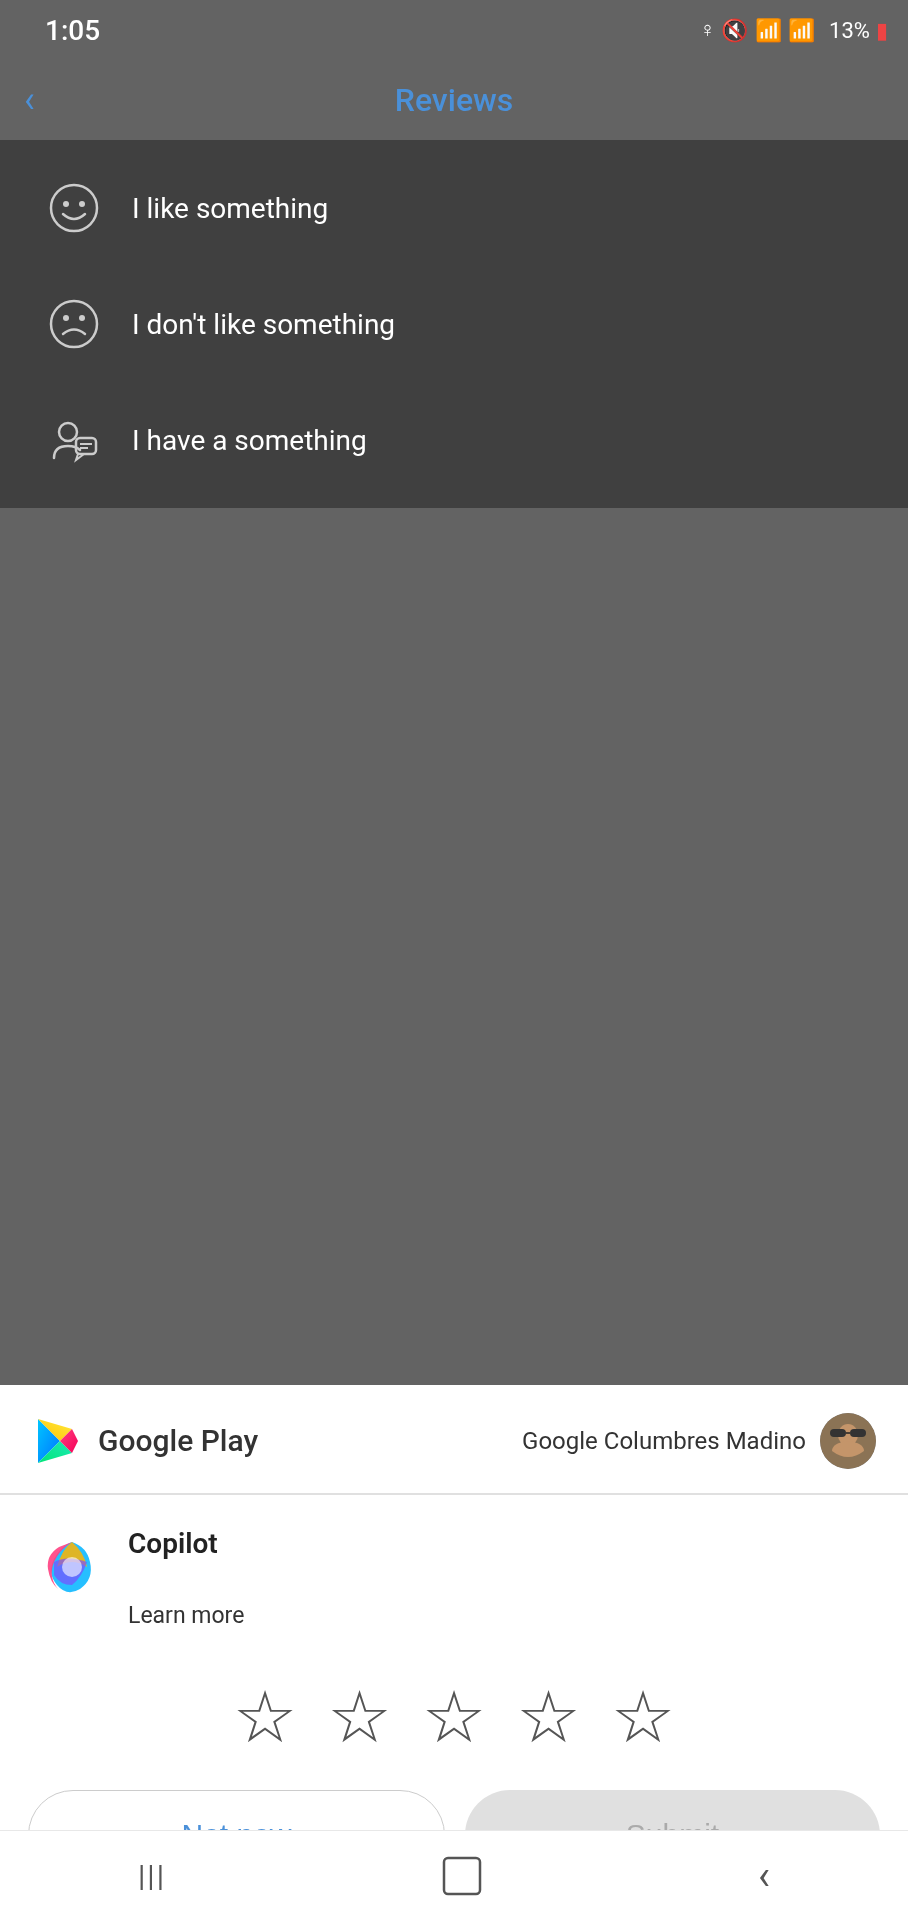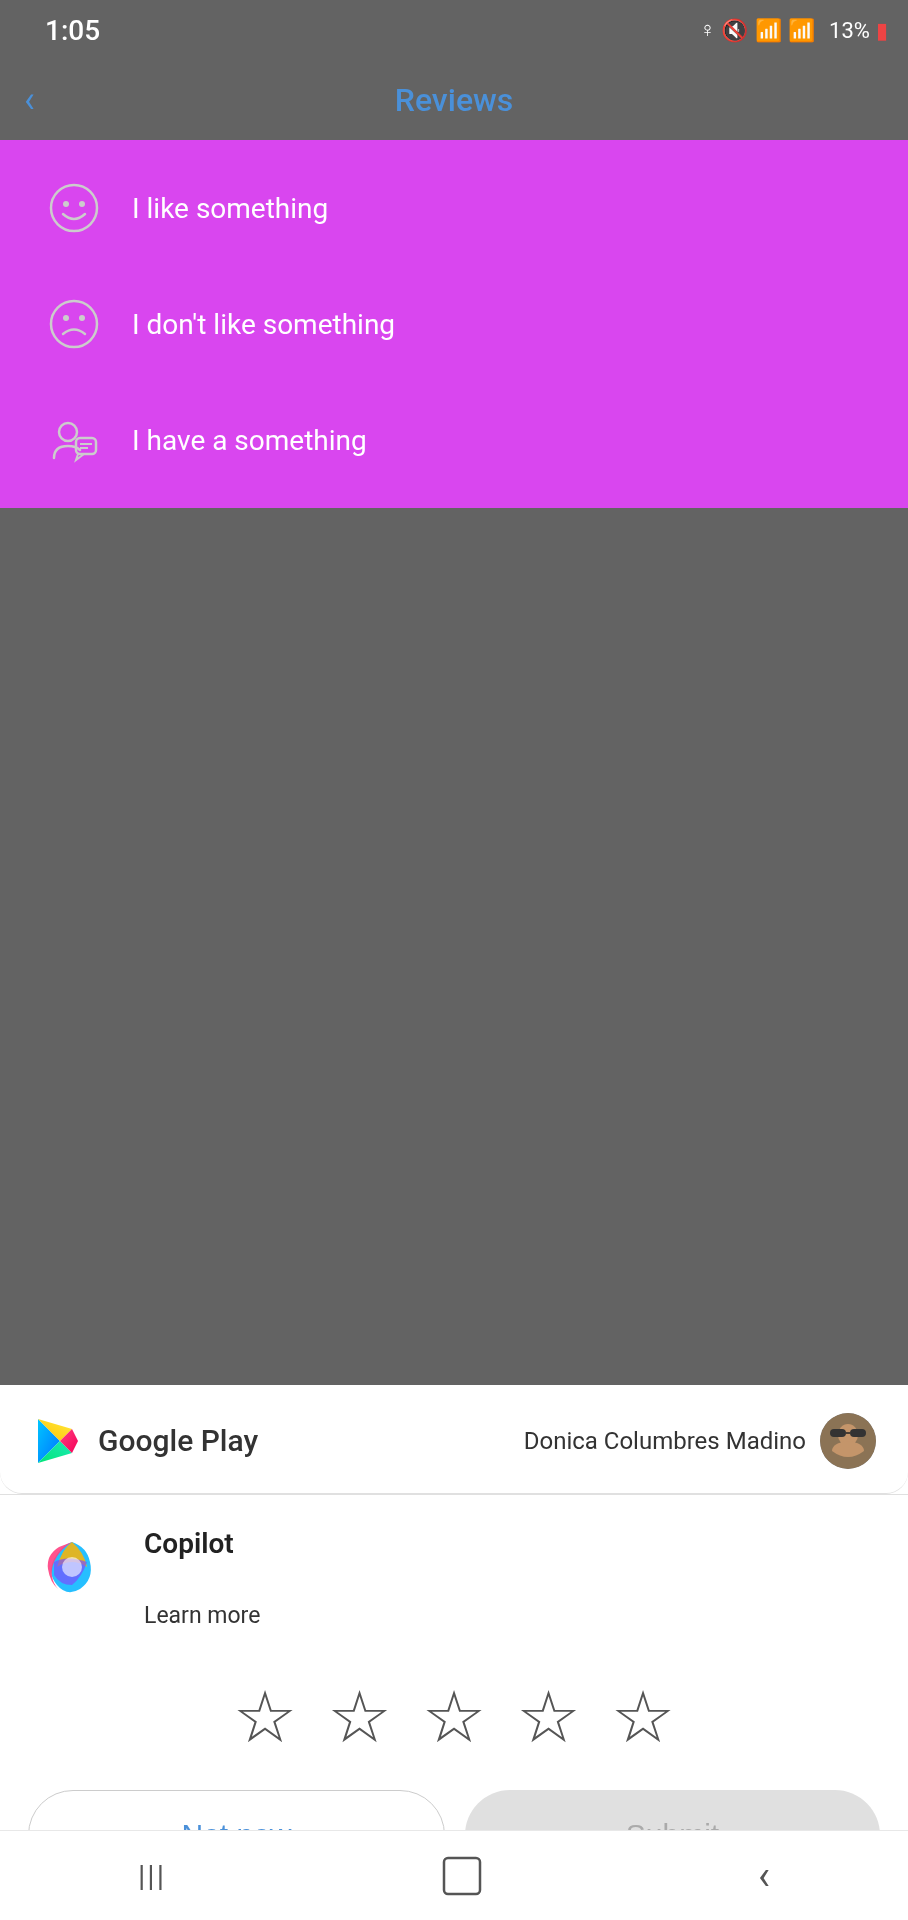--- a/index.html
+++ b/index.html
@@ -61,21 +61,21 @@
     }
     .top-title {
       color: #4a90d9;
       font-size: 32px;
       font-weight: 500;
     }
 
     
     .feedback-list {
       width: 100%;
-      background: #d946ef;
+      background: #404040;
       padding: 10px 0;
     }
     .feedback-item {
       display: flex;
       align-items: center;
       padding: 28px 40px;
       cursor: pointer;
       border-left: 4px solid transparent;
     }
     .feedback-item-icon {
@@ -102,21 +102,20 @@
       border-radius: 0;
     }
 
     
     .gplay-header {
       display: flex;
       align-items: center;
       justify-content: space-between;
       padding: 28px 32px 24px 32px;
       border-bottom: 1px solid #e0e0e0;
-      border-radius: 22px;
     }
     .gplay-logo-area {
       display: flex;
       align-items: center;
       gap: 14px;
     }
     .gplay-triangle {
       width: 52px;
       height: 52px;
     }
@@ -145,21 +144,21 @@
       justify-content: center;
       font-size: 24px;
       color: #fff;
     }
 
     
     .app-info-row {
       display: flex;
       align-items: flex-start;
       padding: 32px 32px 20px 32px;
-      gap: 32px;
+      gap: 16px;
     }
     .app-icon {
       width: 80px;
       height: 80px;
       border-radius: 16px;
       flex-shrink: 0;
       display: flex;
       align-items: center;
       justify-content: center;
       font-size: 40px;
@@ -354,21 +353,21 @@
         </defs>
 
         <path d="M6 4 L6 48 L28 26 Z" fill="url(#gp1)"></path>
         <path d="M6 4 L28 26 L40 14 Z" fill="url(#gp4)"></path>
         <path d="M6 48 L28 26 L40 38 Z" fill="url(#gp2)"></path>
         <path d="M28 26 L40 14 L46 26 L40 38 Z" fill="url(#gp3)"></path>
       </svg>
       <span class="gplay-text">Google Play</span>
     </div>
     <div class="user-area">
-      <span class="user-name">Donica Columbres Madino</span>
+      <span class="user-name">Google Columbres Madino</span>
       <div class="user-avatar">
 
         <svg width="56" height="56" viewBox="0 0 56 56">
           <rect width="56" height="56" rx="28" fill="#8B7355"></rect>
           <ellipse cx="28" cy="22" rx="10" ry="11" fill="#c4956a"></ellipse>
           <rect x="10" y="16" width="16" height="8" rx="4" fill="#333"></rect>
           <rect x="30" y="16" width="16" height="8" rx="4" fill="#333"></rect>
           <line x1="26" y1="20" x2="30" y2="20" stroke="#222" stroke-width="1.5"></line>
           <path d="M12 38 Q28 50 44 38 Q44 30 28 28 Q12 30 12 38Z" fill="#c4956a"></path>
         </svg>

